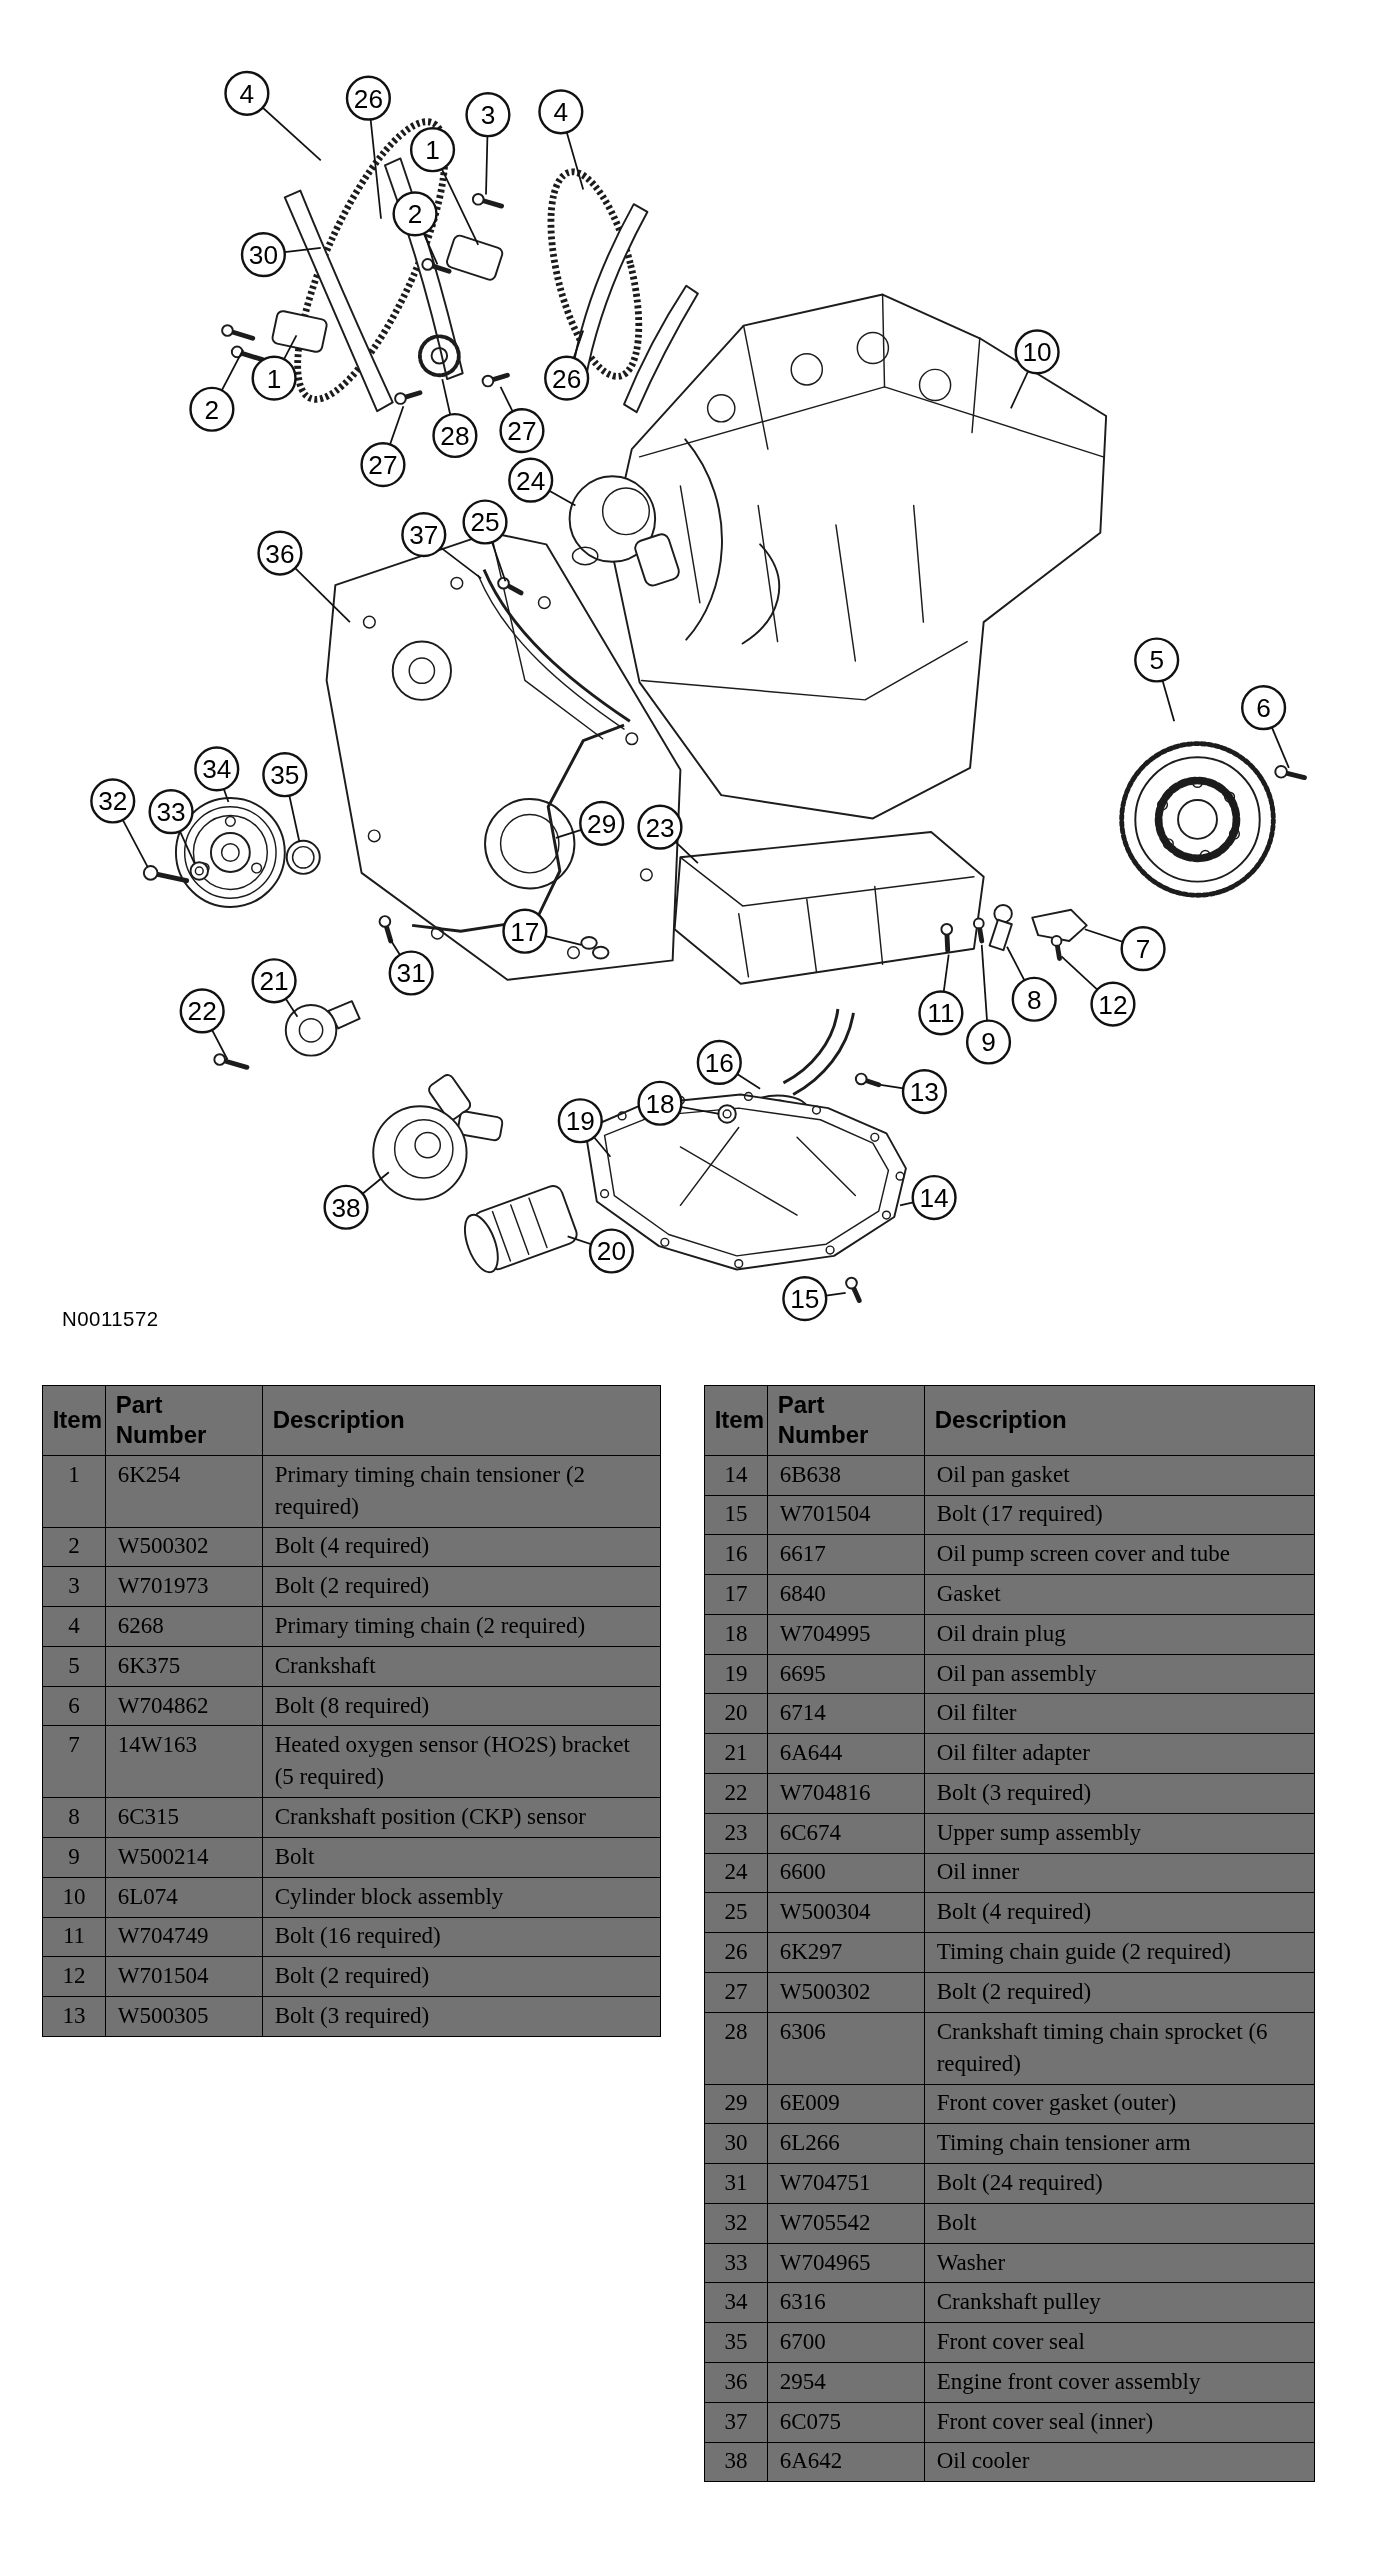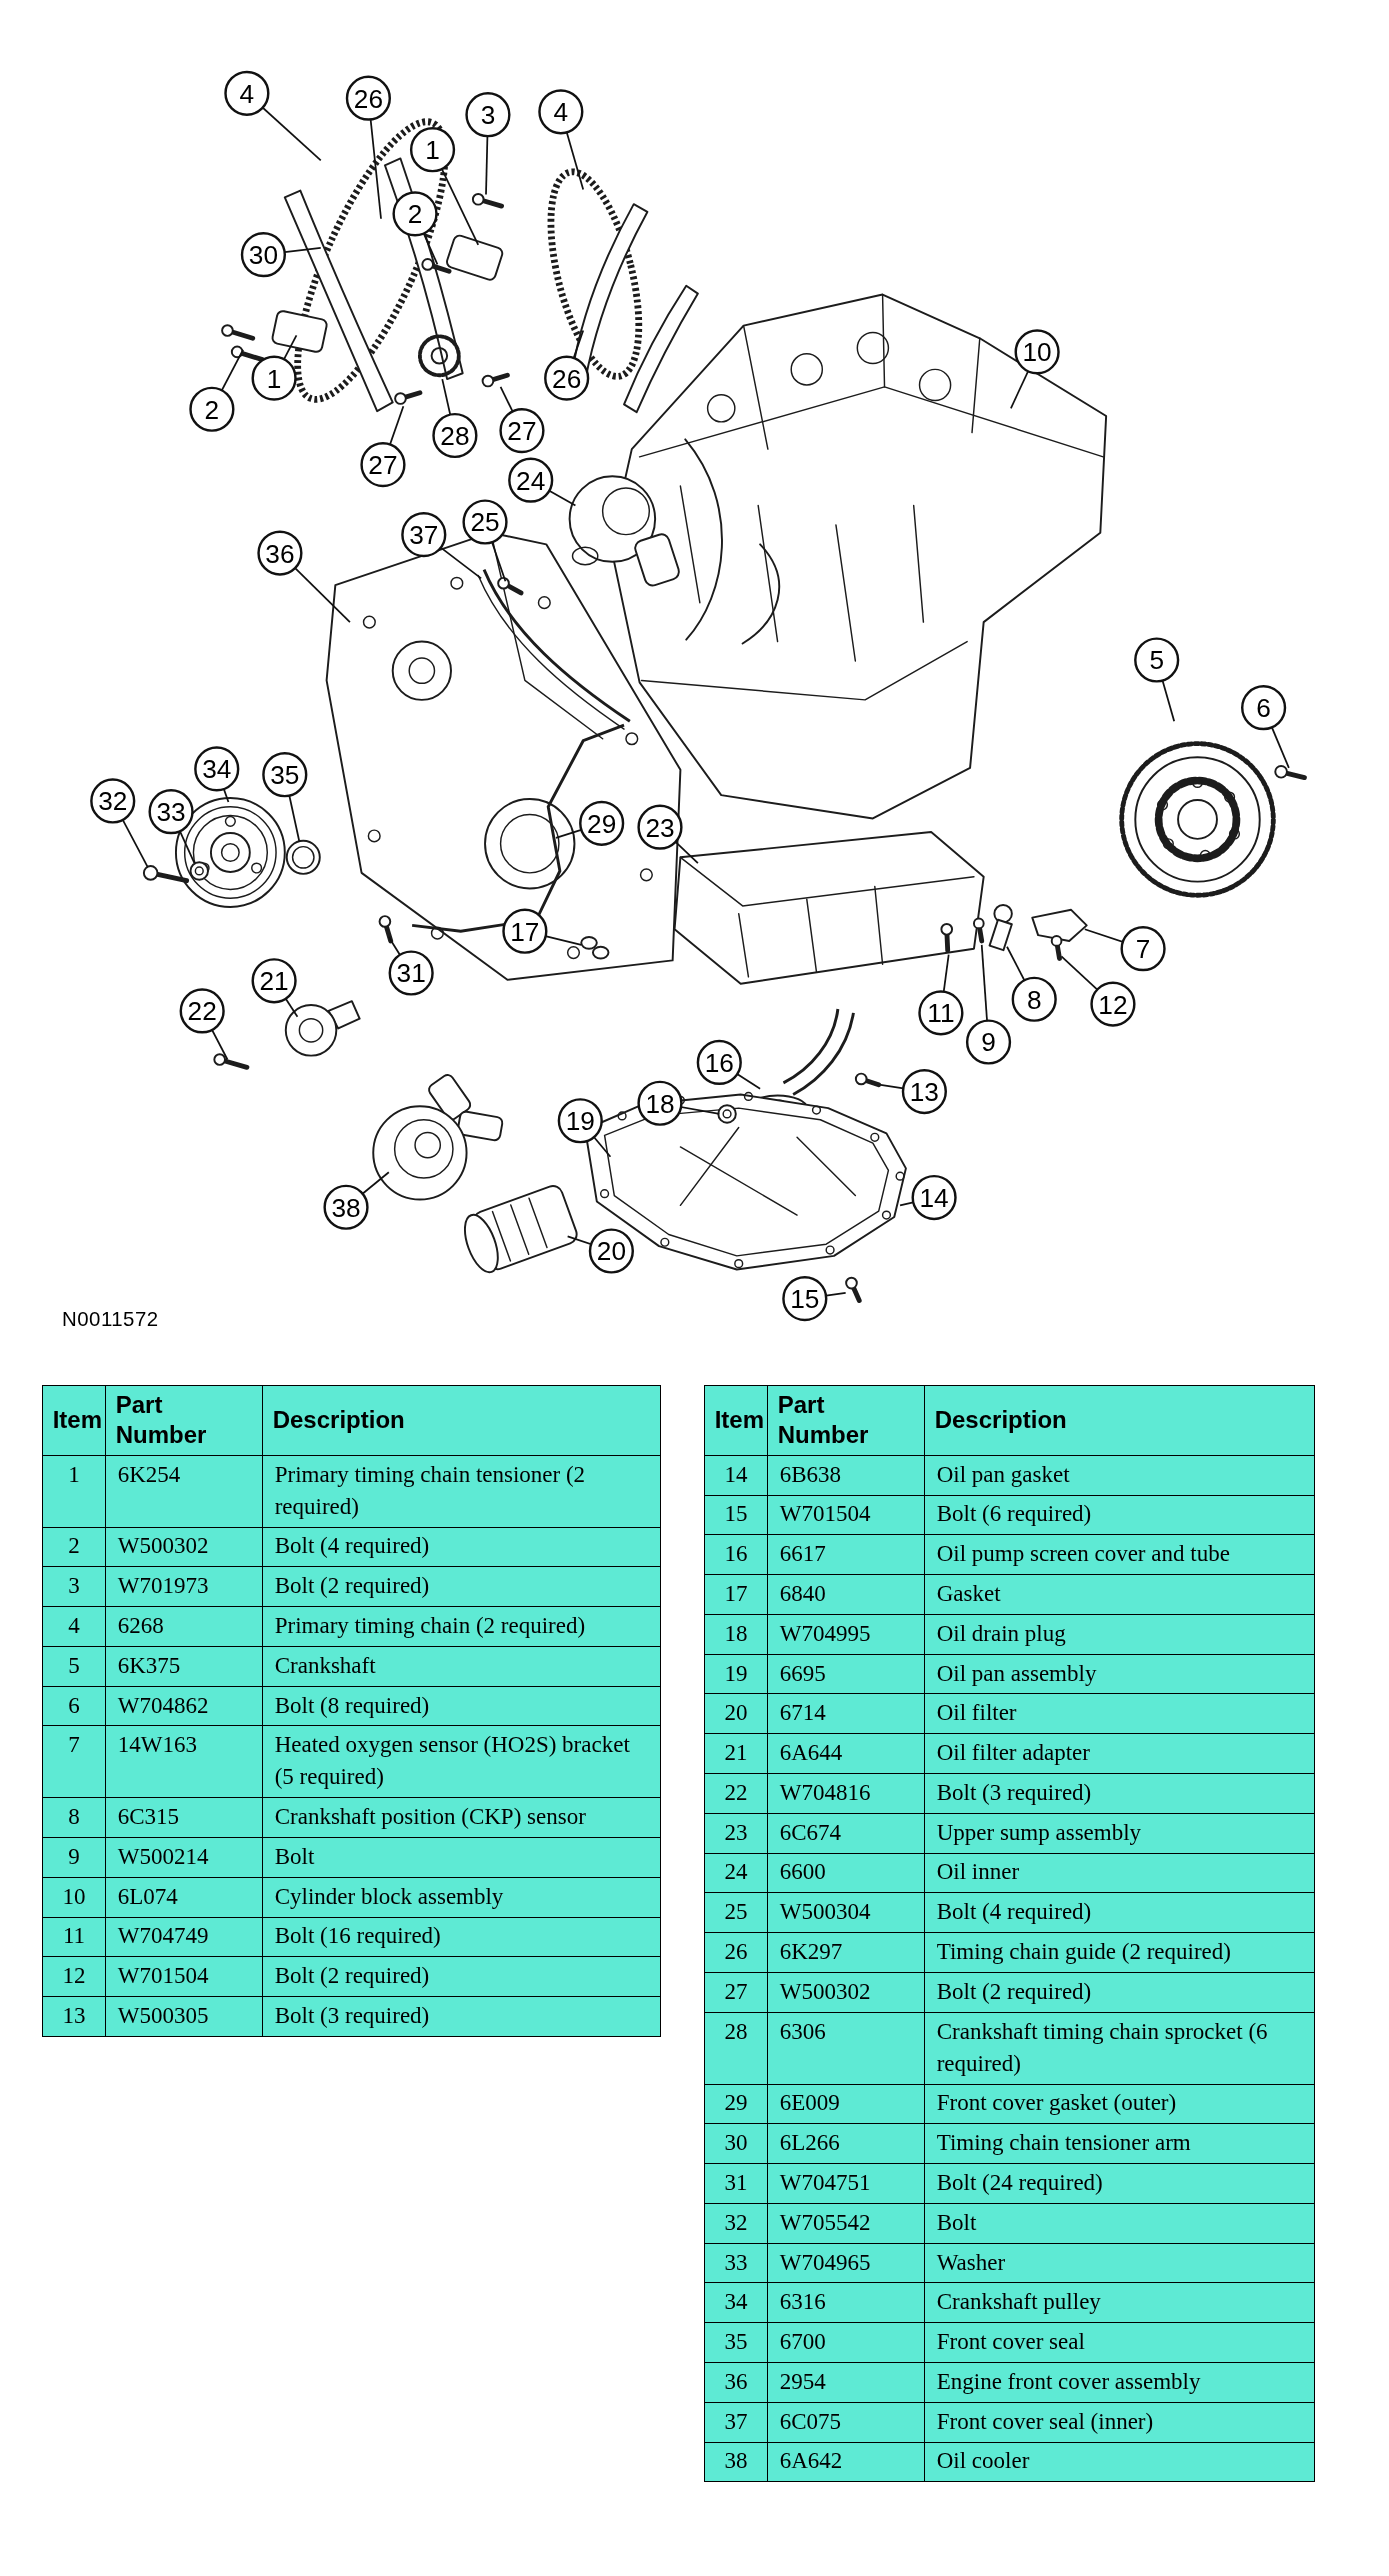--- a/index.html
+++ b/index.html
@@ -5,21 +5,21 @@
   html,body{margin:0;padding:0;}
   body{width:1389px;height:2576px;background:#ffffff;position:relative;
        font-family:"Liberation Serif",serif;color:#000;}
   .page{position:absolute;left:0;top:0;width:1389px;height:2576px;overflow:hidden;}
 
   svg.diagram{position:absolute;left:0;top:0;}
 
   .fig-label{position:absolute;left:62px;top:1308px;
              font:20.4px "Liberation Sans",sans-serif;letter-spacing:0.5px;text-align:right;}
 
-  table.parts{position:absolute;border-collapse:collapse;table-layout:fixed;background:#5eead4;}
+  table.parts{position:absolute;border-collapse:collapse;table-layout:fixed;background:#737373;}
   table.parts,.parts th,.parts td{border:1.9px solid #000;}
   .parts th{font-family:"Liberation Sans",sans-serif;font-weight:bold;font-size:24px;
             text-align:left;padding:3.9px 3.9px 4.9px 9.7px;line-height:30px;}
   .parts td{font-family:"Liberation Serif",serif;font-size:23px;
             padding:2.9px 5.8px 3.9px 11.7px;vertical-align:top;line-height:32px;}
   .parts td.c-item{text-align:center;padding-left:1.9px;padding-right:1.9px;}
   .col-item{width:63px;}
   .col-part{width:157px;}
   #table-left{left:42px;top:1385px;width:619px;}
   #table-right{left:704px;top:1385px;width:611px;}
@@ -566,21 +566,21 @@
       </thead>
     <tbody>
         <tr>
           <td class="c-item">14</td>
           <td class="c-part">6B638</td>
           <td class="c-desc">Oil pan gasket</td>
         </tr>
         <tr>
           <td class="c-item">15</td>
           <td class="c-part">W701504</td>
-          <td class="c-desc">Bolt (6 required)</td>
+          <td class="c-desc">Bolt (17 required)</td>
         </tr>
         <tr>
           <td class="c-item">16</td>
           <td class="c-part">6617</td>
           <td class="c-desc">Oil pump screen cover and tube</td>
         </tr>
         <tr>
           <td class="c-item">17</td>
           <td class="c-part">6840</td>
           <td class="c-desc">Gasket</td>

